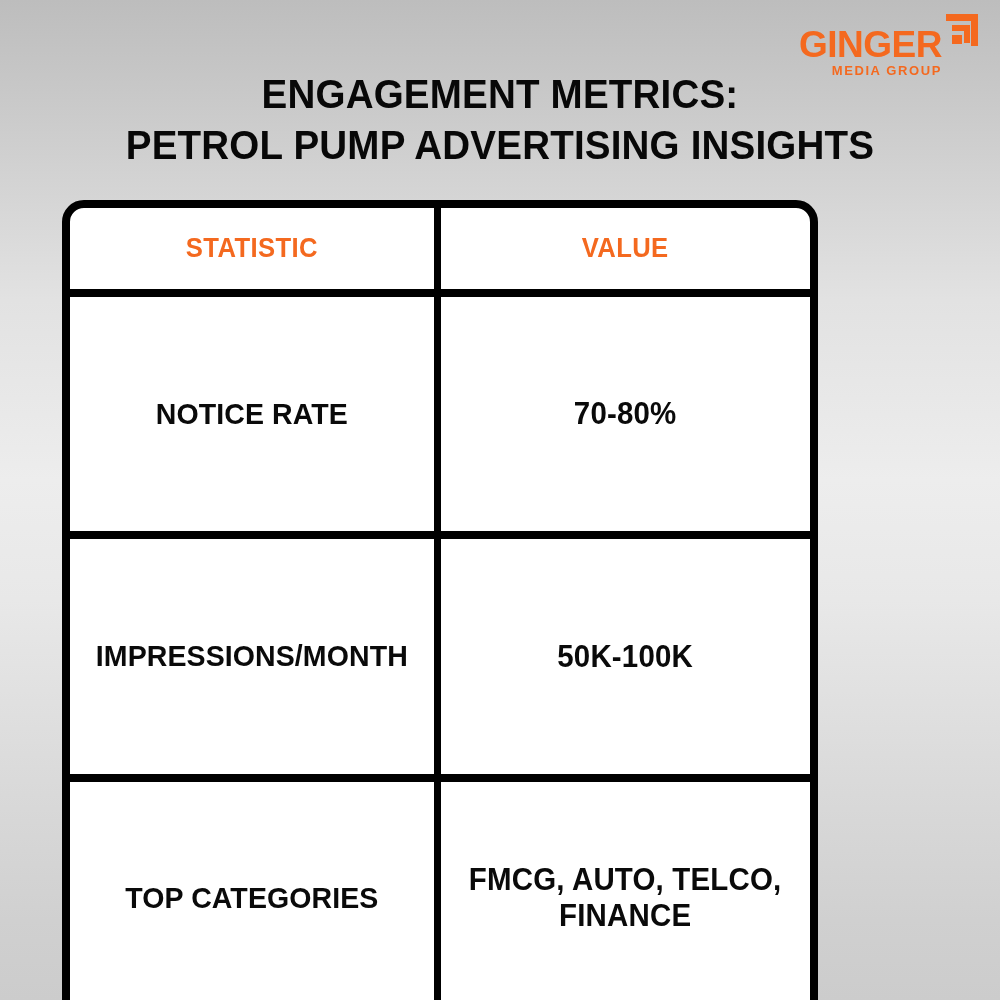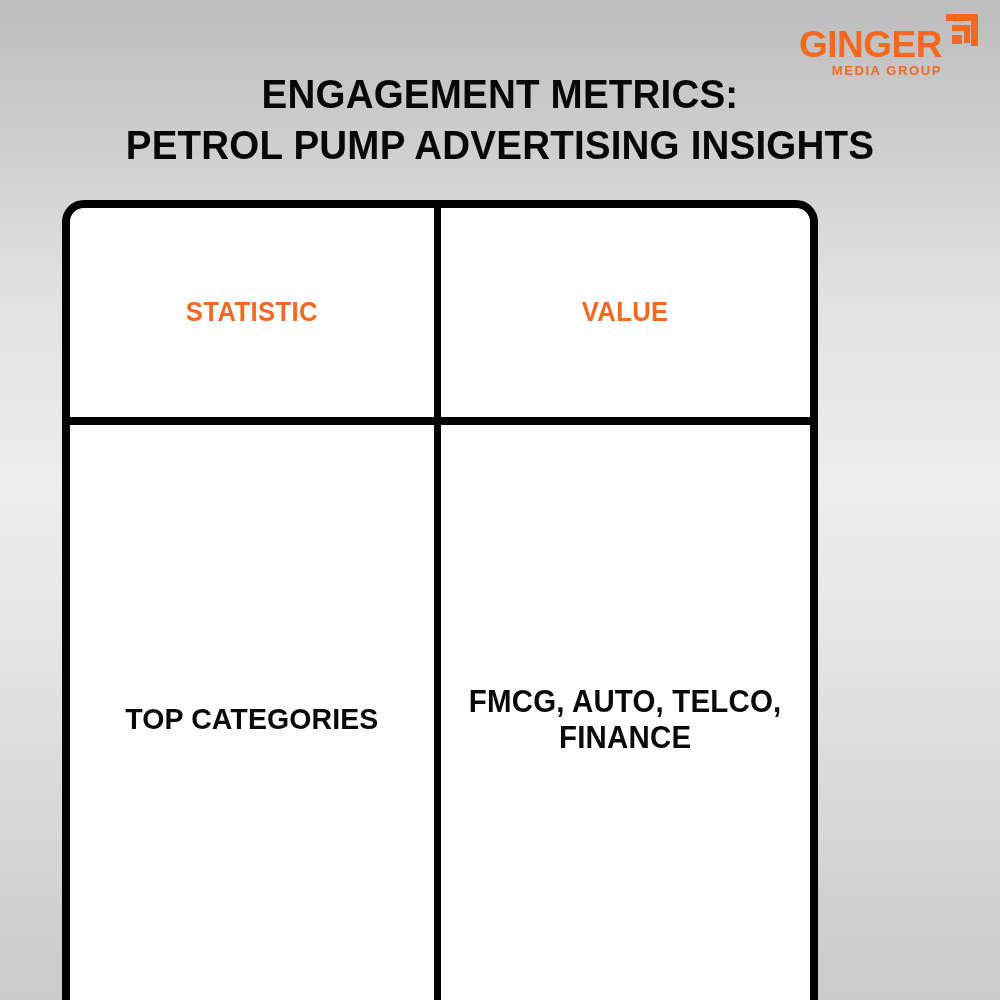--- a/index.html
+++ b/index.html
@@ -162,19 +162,27 @@
   <span class="title-line">PETROL PUMP ADVERTISING INSIGHTS</span>
 </h1>
 
 <div class="table-wrap">
   <table class="tbl">
     <tbody>
       <tr class="hdr-row">
         <th class="col-left">STATISTIC</th>
         <th class="col-right">VALUE</th>
       </tr>
+      <tr class="data-row row-tall">
+        <td class="col-left stat">NOTICE RATE</td>
+        <td class="col-right val">70-80%</td>
+      </tr>
+      <tr class="data-row row-tall">
+        <td class="col-left stat">IMPRESSIONS/MONTH</td>
+        <td class="col-right val">50K-100K</td>
+      </tr>
       <tr class="data-row row-last">
         <td class="col-left stat">TOP CATEGORIES</td>
         <td class="col-right val">FMCG, AUTO, TELCO, FINANCE</td>
       </tr>
     </tbody>
   </table>
 </div>
 
 </body></html>

